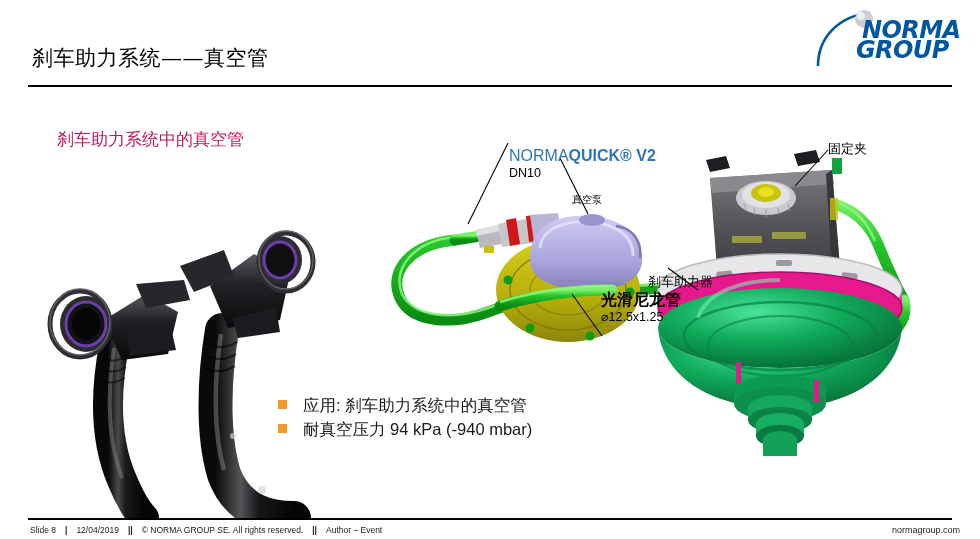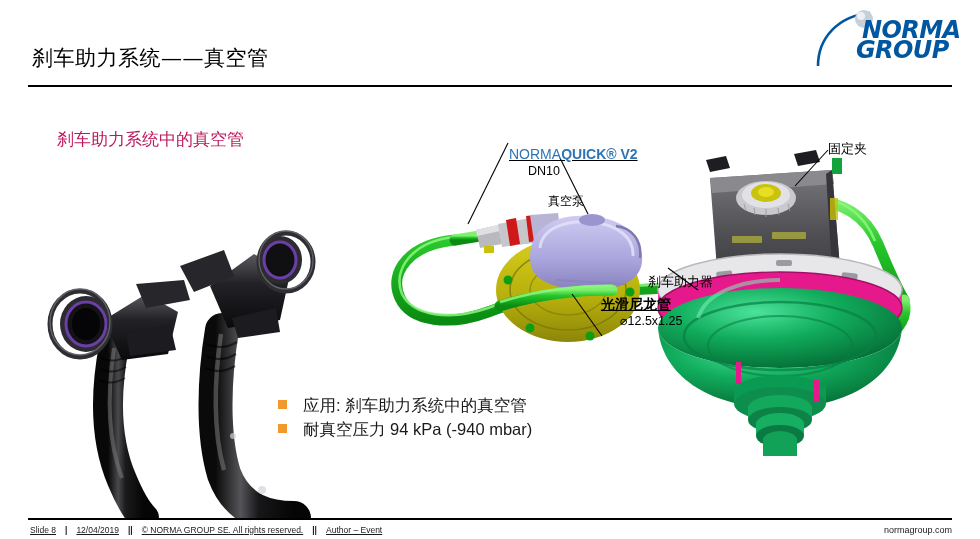--- a/index.html
+++ b/index.html
@@ -18,41 +18,41 @@
   
   .subtitle{position:absolute;left:57px;top:128px;font-size:17px;color:#be185d;white-space:nowrap;}
   .bullets{position:absolute;left:278px;top:394px;width:430px;}
   .bullet-row{display:flex;align-items:flex-start;margin-bottom:2px;}
   .bullet-sq{width:9px;height:9px;background:#F2992E;margin-top:6px;margin-right:16px;flex:none;}
   .bullet-text{font-size:16.5px;color:#1a1a1a;white-space:nowrap;line-height:22px;}
 
   
   .footer-rule{position:absolute;left:28px;top:518px;width:924px;height:1.5px;background:#000;}
   .footer-left{position:absolute;left:30px;top:525px;font-size:8.5px;color:#1a1a1a;
-               display:flex;align-items:flex-start;white-space:nowrap;text-decoration:underline;}
+               display:flex;align-items:flex-start;white-space:nowrap;}
   .footer-left span{display:inline-block;}
   .fsep{padding:0 9px;font-weight:bold;}
-  .footer-right{position:absolute;right:28px;top:525px;font-size:9px;color:#1a1a1a;}
+  .footer-right{position:absolute;right:20px;top:525px;font-size:9px;color:#1a1a1a;}
 
   
   .photo{position:absolute;left:18px;top:228px;width:330px;height:290px;}
 
   
   .cad{position:absolute;left:380px;top:140px;width:580px;height:320px;}
 
   
   .lbl{position:absolute;white-space:nowrap;line-height:1.25;}
-  .lbl .l1{font-size:14px;text-decoration:underline;}
-  .lbl .l2{font-size:12.5px;margin-left:19px;}
+  .lbl .l1{font-size:16px;}
+  .lbl .l2{font-size:12.5px;}
   .nq-blue{color:#2E75B6;}
   .bold{font-weight:bold;}
   .lbl-nq{left:509px;top:146px;}
-  .lbl-pump{left:548px;top:194px;font-size:12px;}
+  .lbl-pump{left:572px;top:194px;font-size:10px;}
   .lbl-clip{left:793px;top:141px;font-size:13px;margin-left:35px;}
-  .lbl-nylon{left:601px;top:296px;}
+  .lbl-nylon{left:601px;top:290px;}
   .lbl-booster{left:648px;top:274px;font-size:13px;}
 </style>
 </head>
 <body>
 
 <div class="slide">
 
   <div class="logo">
     <svg width="158" height="60" viewBox="0 0 158 60">
       <path d="M6 58 C6 30 26 8 58 5" stroke="#00579F" stroke-width="2.6" fill="none"></path>

